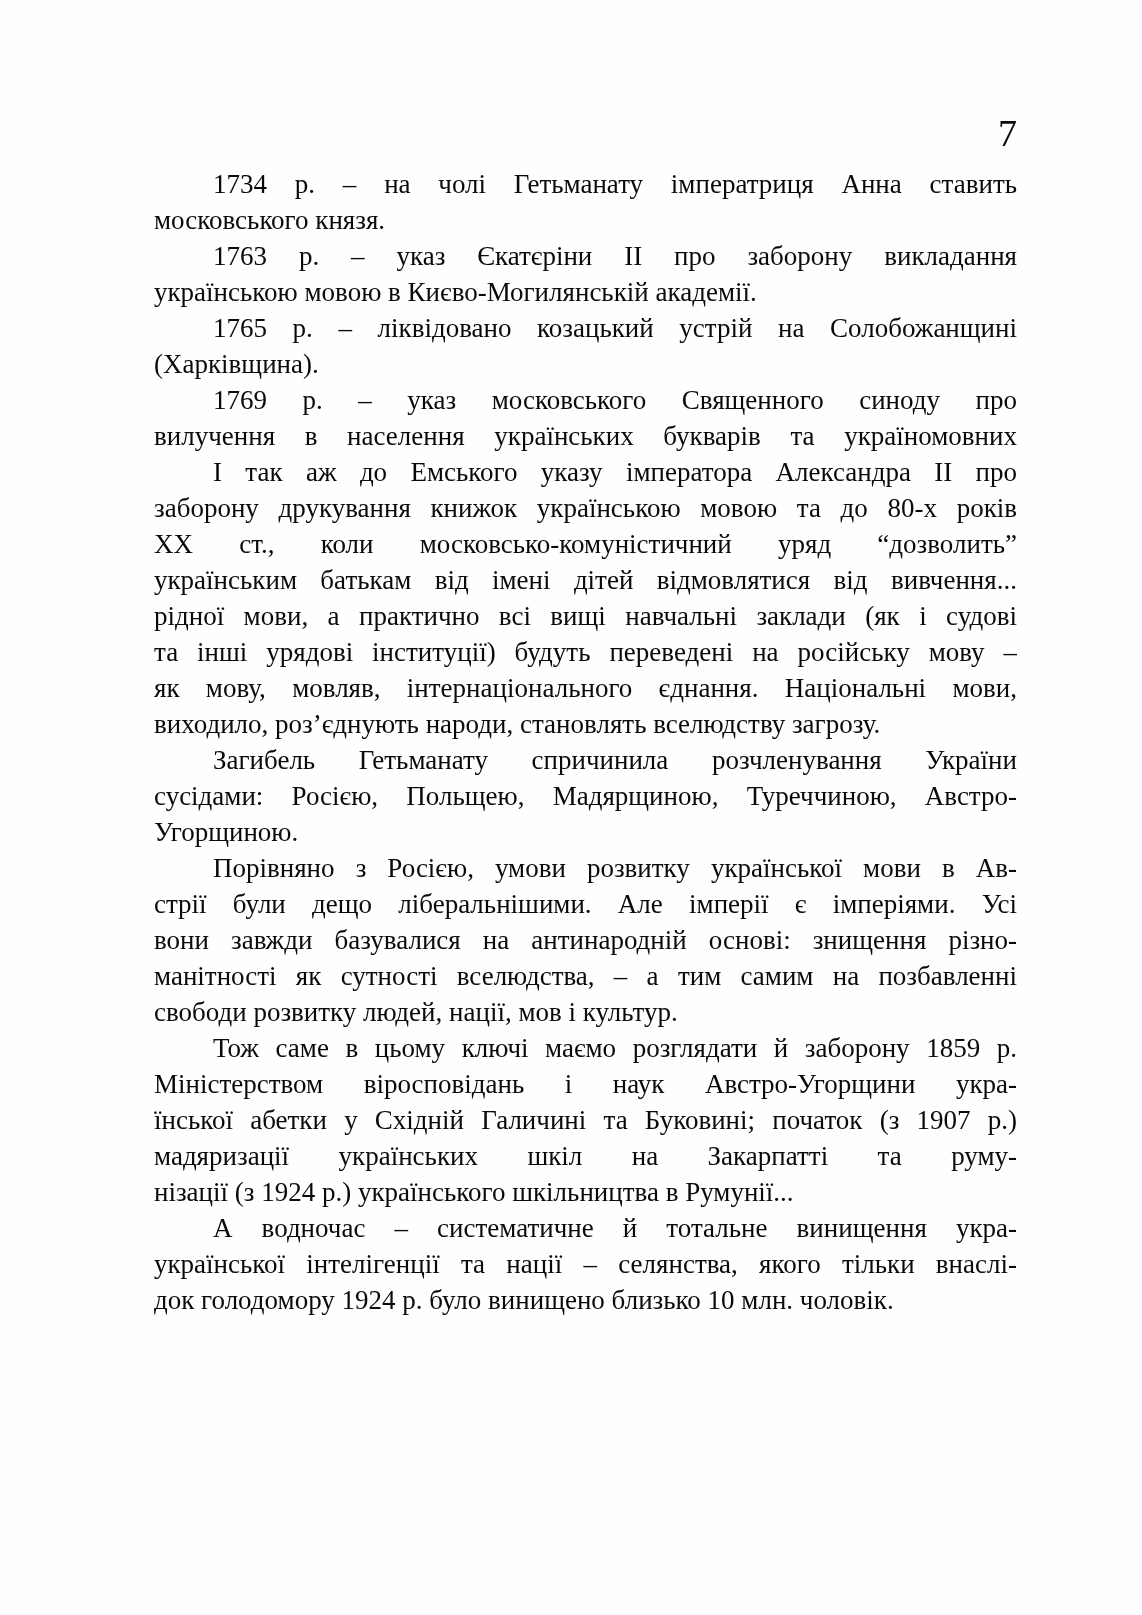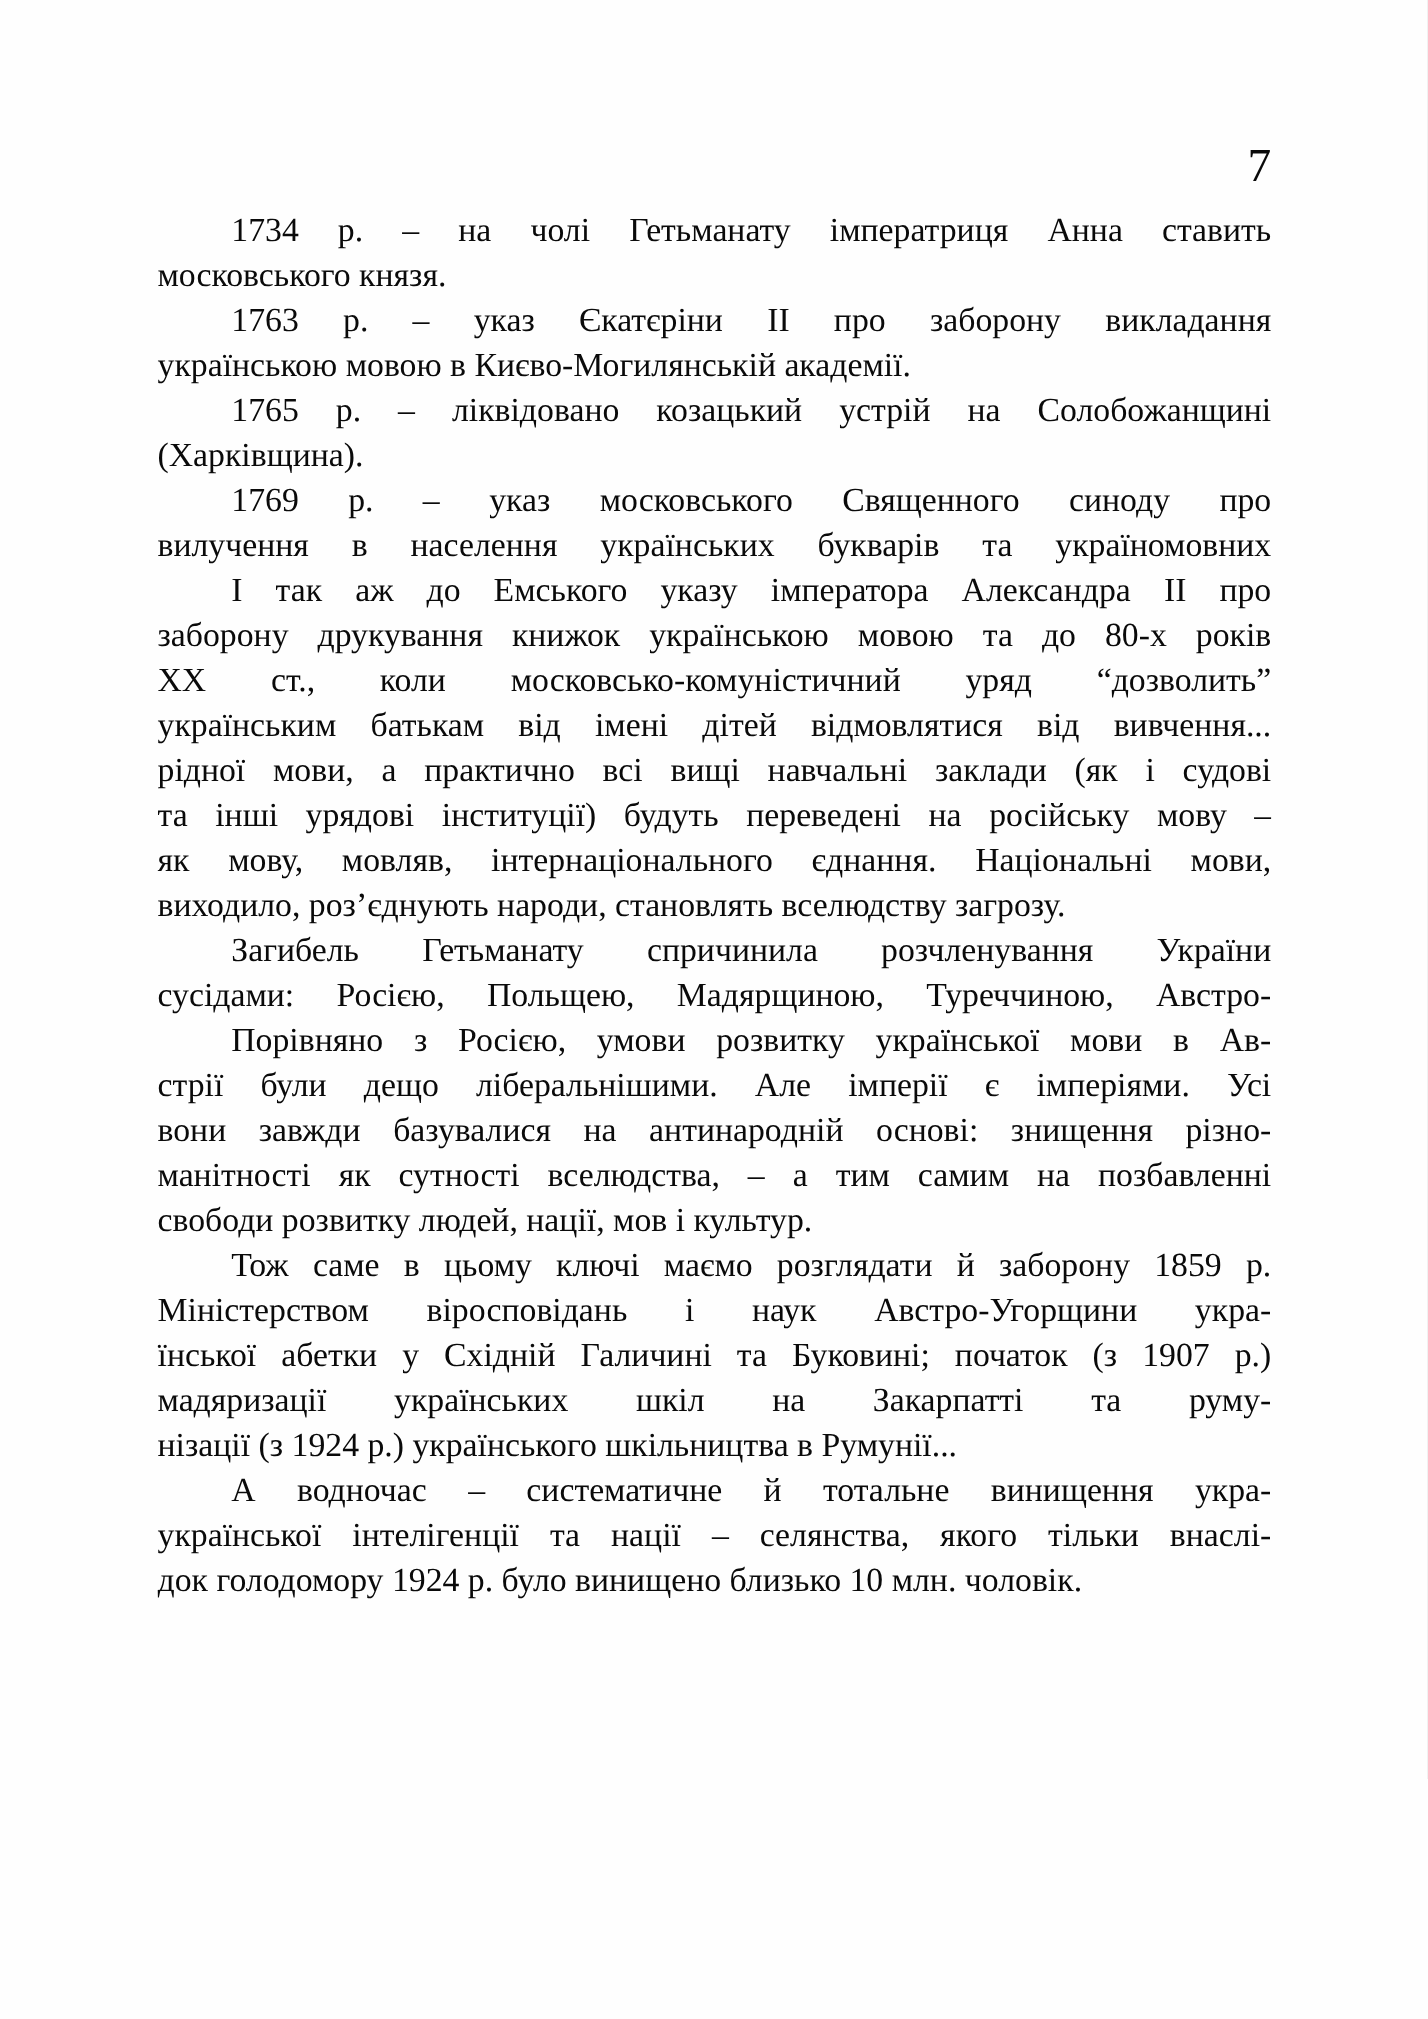--- a/index.html
+++ b/index.html
@@ -40,20 +40,21 @@
     margin: 0;
     padding: 0;
   }
   .line {
     text-align: justify;
     text-align-last: justify;
     -moz-text-align-last: justify;
     white-space: normal;
     overflow: hidden;
     height: 36px;
+    margin-left: 28px;
   }
   .line.first {
     text-indent: 59px;
   }
   .line.last {
     text-align: left;
     text-align-last: left;
     -moz-text-align-last: left;
   }
 </style>
@@ -85,20 +86,21 @@
         <div class="line">ХХ ст., коли московсько-комуністичний уряд “дозволить”</div>
         <div class="line">українським батькам від імені дітей відмовлятися від вивчення...</div>
         <div class="line">рідної мови, а практично всі вищі навчальні заклади (як і судові</div>
         <div class="line">та інші урядові інституції) будуть переведені на російську мову –</div>
         <div class="line">як мову, мовляв, інтернаціонального єднання. Національні мови,</div>
         <div class="line last">виходило, роз’єднують народи, становлять вселюдству загрозу.</div>
       </div>
       <div class="paragraph">
         <div class="line first">Загибель Гетьманату спричинила розчленування України</div>
         <div class="line">сусідами: Росією, Польщею, Мадярщиною, Туреччиною, Австро-</div>
+        <div class="line last">Угорщиною.</div>
       </div>
       <div class="paragraph">
         <div class="line first">Порівняно з Росією, умови розвитку української мови в Ав-</div>
         <div class="line">стрії були дещо ліберальнішими. Але імперії є імперіями. Усі</div>
         <div class="line">вони завжди базувалися на антинародній основі: знищення різно-</div>
         <div class="line">манітності як сутності вселюдства, – а тим самим на позбавленні</div>
         <div class="line last">свободи розвитку людей, нації, мов і культур.</div>
       </div>
       <div class="paragraph">
         <div class="line first">Тож саме в цьому ключі маємо розглядати й заборону 1859 р.</div>

